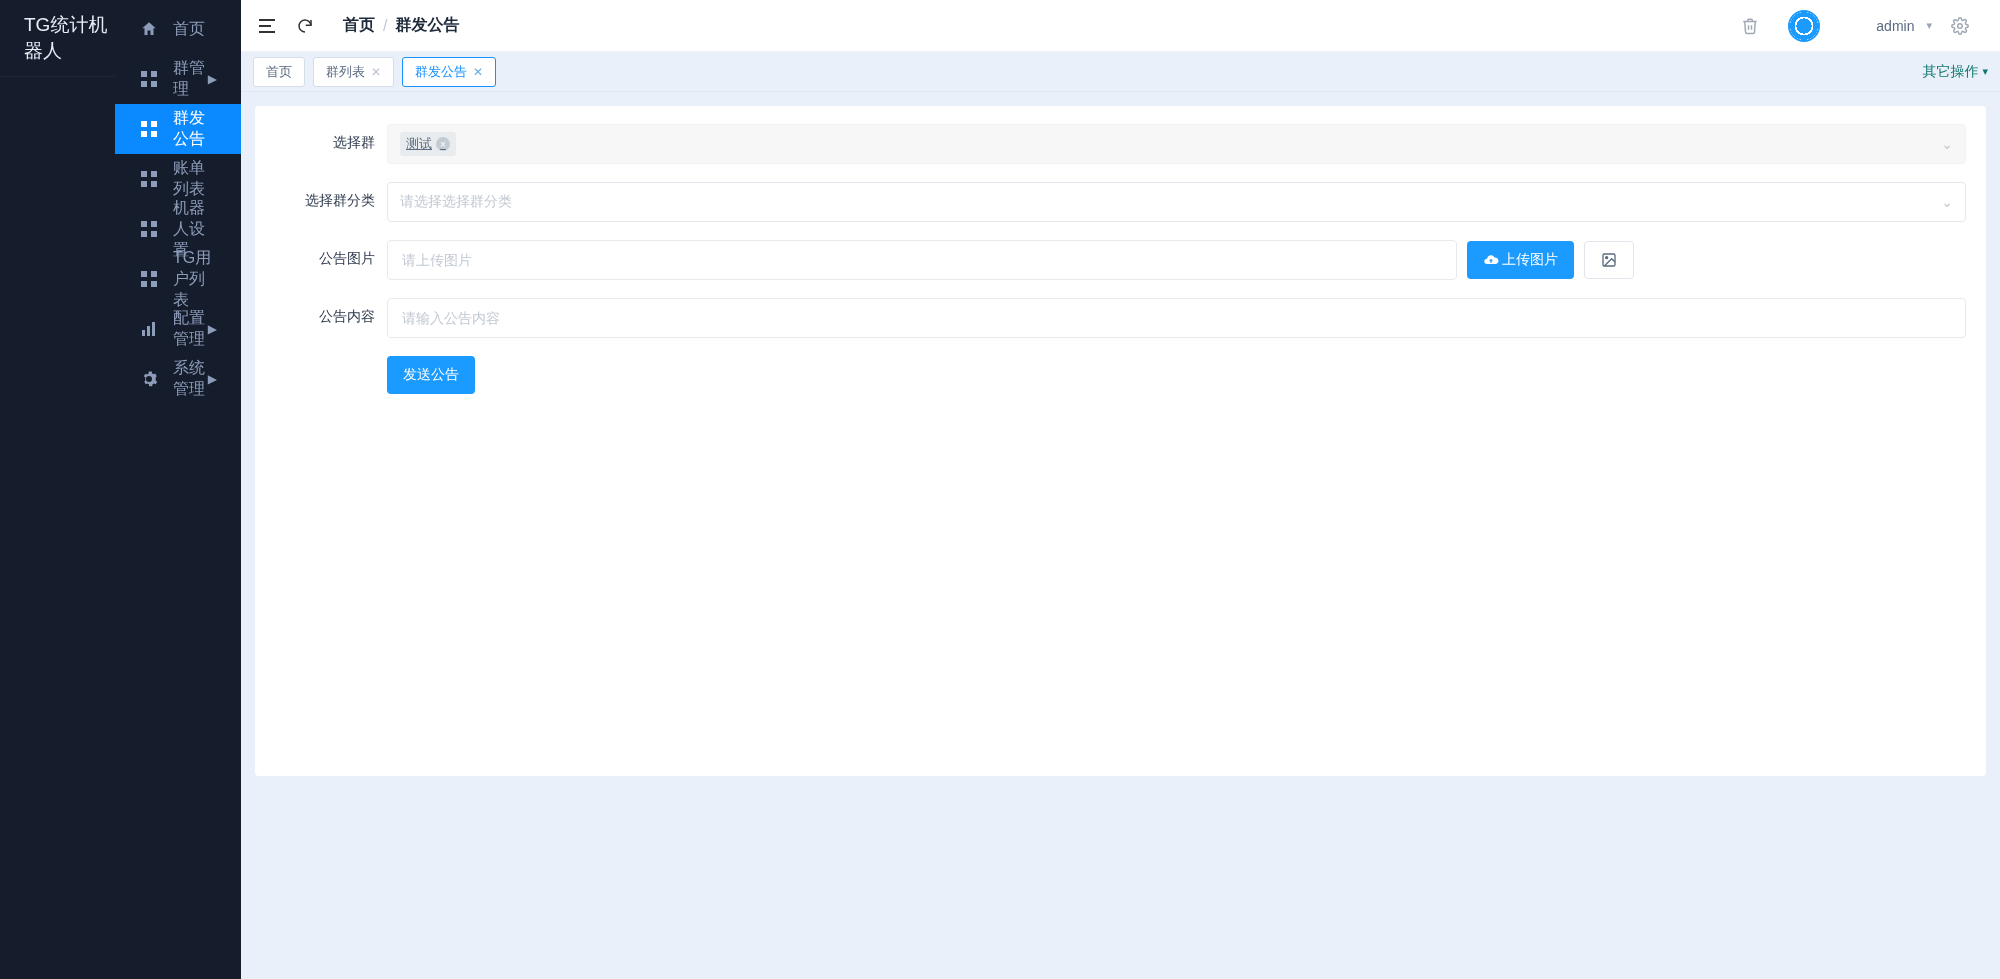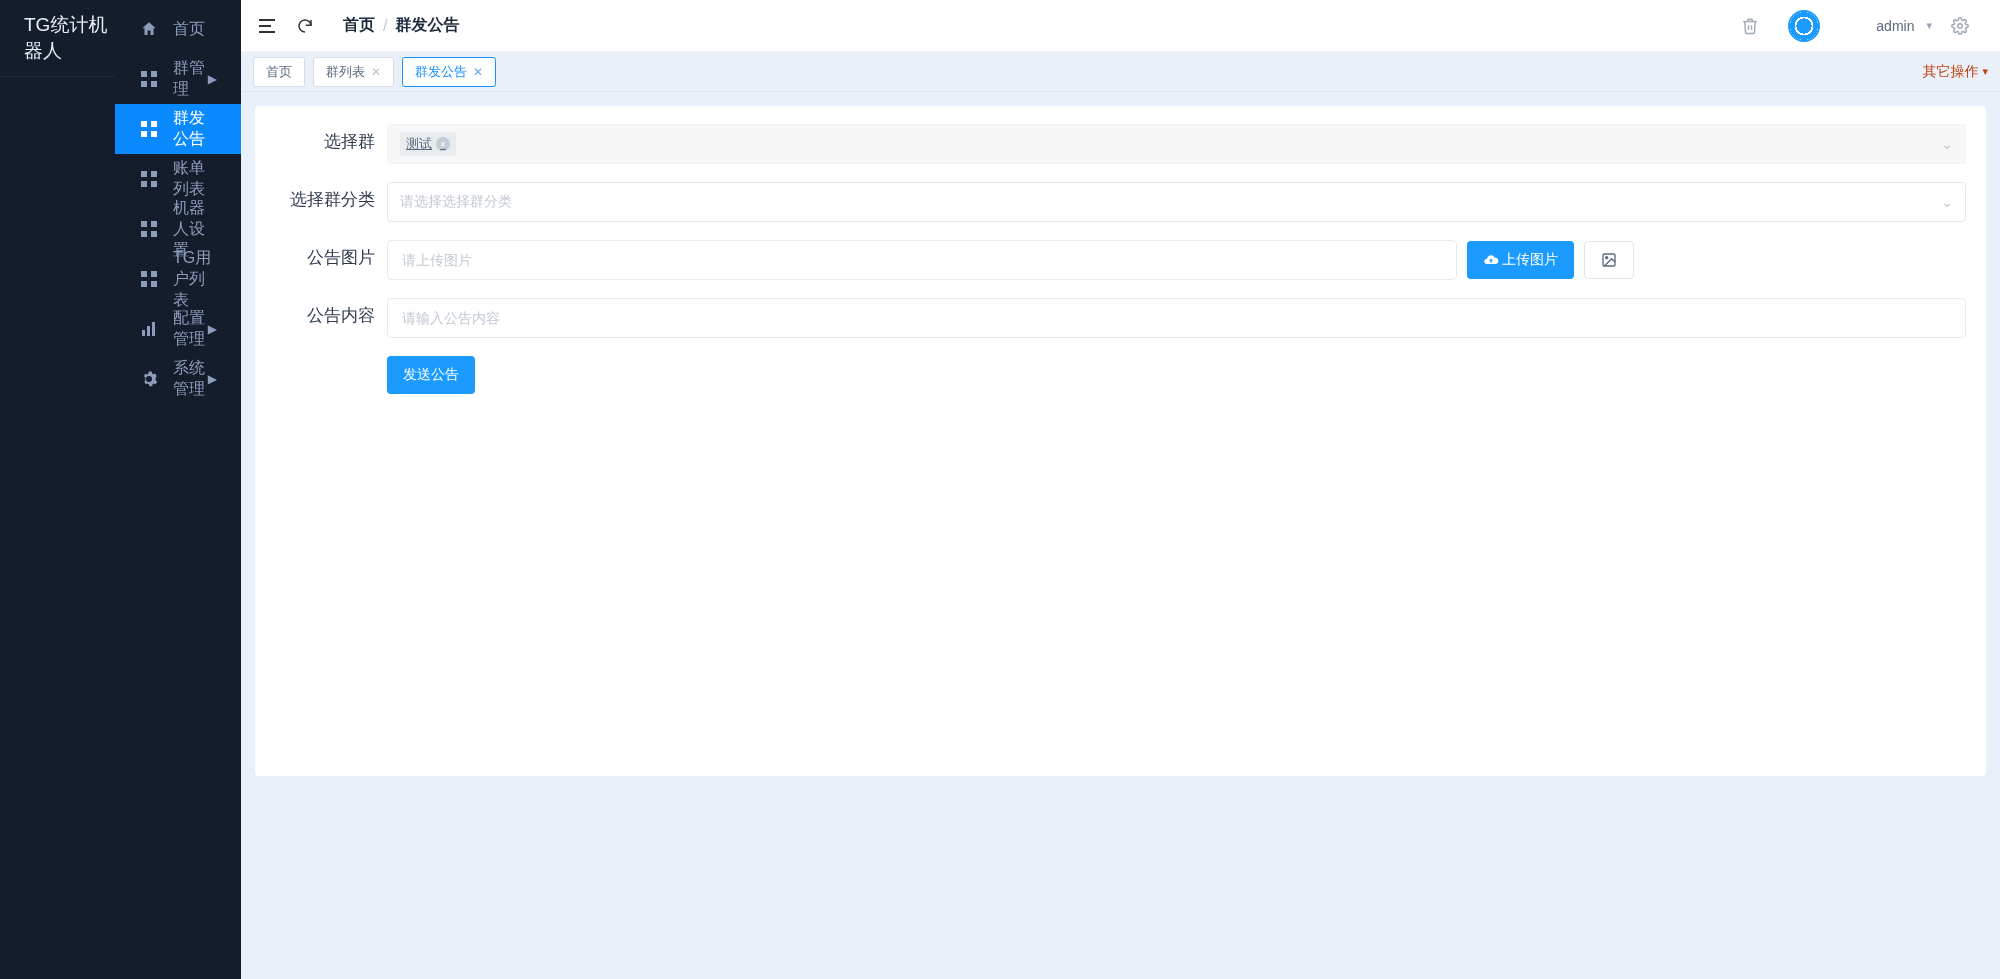--- a/index.html
+++ b/index.html
@@ -159,21 +159,21 @@
       color: #1990ff;
     }
     .tab-close {
       color: #b9c3d0;
       font-size: 12px;
       cursor: pointer;
     }
     .tab.active .tab-close { color: #64a9e9; }
     .tabs-row .spacer { flex: 1; }
     .tabs-actions {
-      color: #c2410c;
+      color: #0f766e;
       font-size: 14px;
       cursor: pointer;
       display: flex;
       align-items: center;
       gap: 4px;
     }
     
     .content-area {
       flex: 1;
       padding: 14px;
@@ -187,21 +187,21 @@
     }
     .form-row {
       display: flex;
       align-items: flex-start;
       margin-bottom: 18px;
     }
     .form-label {
       width: 100px;
       text-align: right;
       color: #2f3b4d;
-      font-size: 17px;
+      font-size: 14px;
       line-height: 36px;
       flex-shrink: 0;
       margin-right: 12px;
     }
     .form-control {
       flex: 1;
       min-width: 0;
     }
     .select-box {
       height: 40px;

